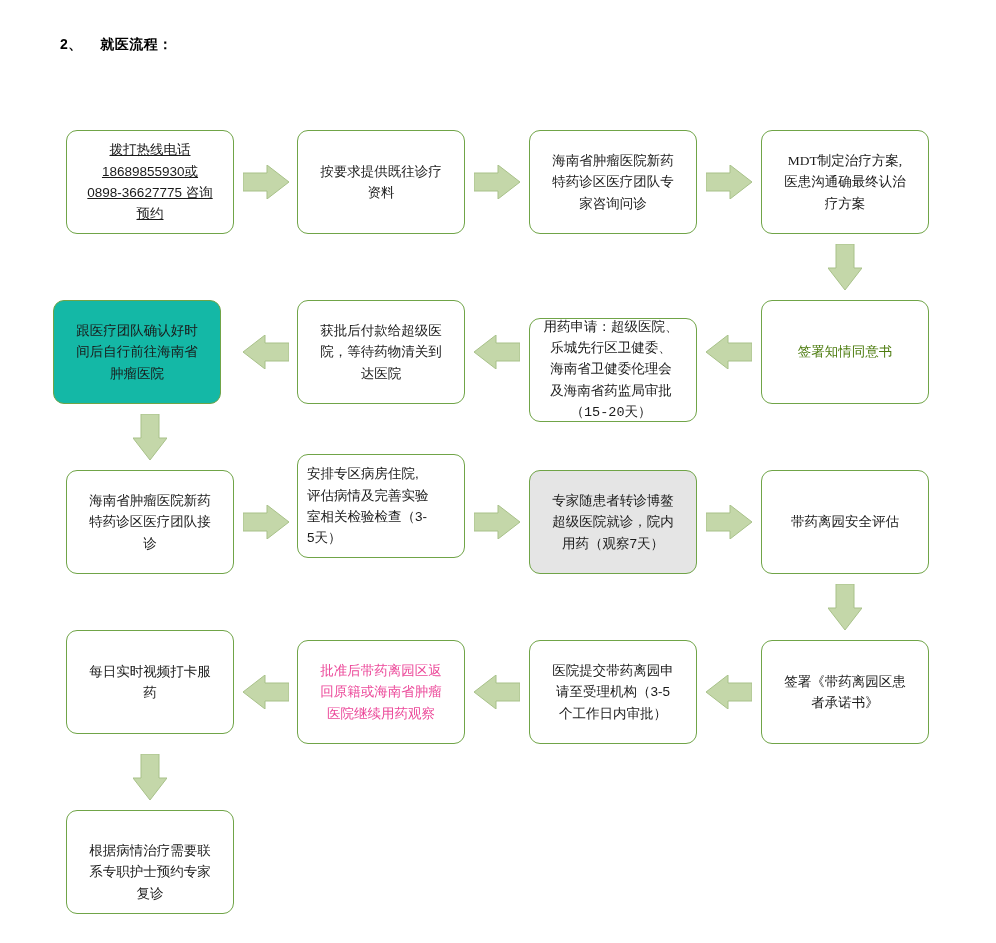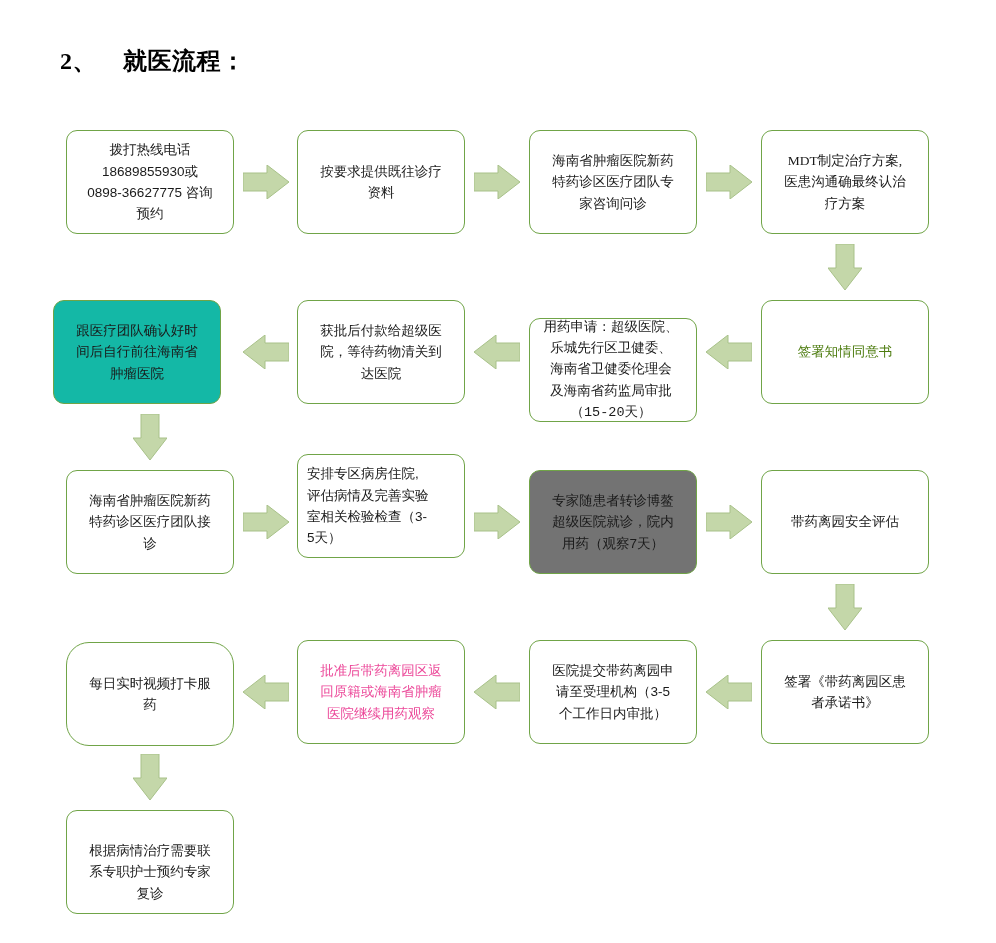--- a/index.html
+++ b/index.html
@@ -13,27 +13,26 @@
     font-family: "Liberation Sans", "DejaVu Sans", sans-serif;
     color: #231f20;
     position: relative;
     overflow: hidden;
   }
 
   
   .page-title {
     position: absolute;
     left: 60px;
-    top: 45px;
-    font-size: 24px;
+    top: 36px;
+    font-size: 14px;
     font-weight: bold;
     letter-spacing: 0.5px;
     color: #000000;
     white-space: pre;
-    font-family: Liberation Serif, serif;
   }
 
   
   .flow-canvas {
     position: absolute;
     left: 0;
     top: 110px;
     width: 996px;
     height: 820px;
   }
@@ -76,21 +75,21 @@
 
   
 </style>
 </head>
 <body>
 
 <div class="page-title">2、    就医流程：</div>
 
 <div class="flow-canvas">
     <div class="node" style="left: 66px; top: 20px; border-color: rgb(112, 164, 71); background: rgb(255, 255, 255);">
-      <div class="node-label" style="color: rgb(26, 26, 26);">拨打热线电话
+      <div class="node-label" style="color: rgb(26, 26, 26); text-decoration: underline;">拨打热线电话
 18689855930或
 0898-36627775  咨询
 预约</div>
     </div>
     <div class="node" style="left: 297px; top: 20px; border-color: rgb(112, 164, 71); background: rgb(255, 255, 255);">
       <div class="node-label" style="color: rgb(26, 26, 26);">按要求提供既往诊疗
 资料</div>
     </div>
     <div class="node" style="left: 529px; top: 20px; border-color: rgb(112, 164, 71); background: rgb(255, 255, 255);">
       <div class="node-label" style="color: rgb(26, 26, 26);">海南省肿瘤医院新药
@@ -126,21 +125,21 @@
       <div class="node-label" style="color: rgb(26, 26, 26);">海南省肿瘤医院新药
 特药诊区医疗团队接
 诊</div>
     </div>
     <div class="node align-left" style="left: 297px; top: 344px; border-color: rgb(112, 164, 71); background: rgb(255, 255, 255);">
       <div class="node-label" style="color: rgb(26, 26, 26);">安排专区病房住院,
 评估病情及完善实验
 室相关检验检查（3-
 5天）</div>
     </div>
-    <div class="node" style="left: 529px; top: 360px; border-color: rgb(112, 164, 71); background: #737373;">
+    <div class="node" style="left: 529px; top: 360px; border-color: rgb(112, 164, 71); background: #e5e5e5;">
       <div class="node-label" style="color: rgb(26, 26, 26);">专家随患者转诊博鳌
 超级医院就诊，院内
 用药（观察7天）</div>
     </div>
     <div class="node" style="left: 761px; top: 360px; border-color: rgb(112, 164, 71); background: rgb(255, 255, 255);">
       <div class="node-label" style="color: rgb(26, 26, 26);">带药离园安全评估</div>
     </div>
     <div class="node" style="left: 761px; top: 530px; border-color: rgb(112, 164, 71); background: rgb(255, 255, 255);">
       <div class="node-label" style="color: rgb(26, 26, 26);">签署《带药离园区患
 者承诺书》</div>
@@ -148,21 +147,21 @@
     <div class="node" style="left: 529px; top: 530px; border-color: rgb(112, 164, 71); background: rgb(255, 255, 255);">
       <div class="node-label" style="color: rgb(26, 26, 26);">医院提交带药离园申
 请至受理机构（3-5
 个工作日内审批）</div>
     </div>
     <div class="node" style="left: 297px; top: 530px; border-color: rgb(112, 164, 71); background: rgb(255, 255, 255);">
       <div class="node-label" style="color: #ec4899;">批准后带药离园区返
 回原籍或海南省肿瘤
 医院继续用药观察</div>
     </div>
-    <div class="node" style="left: 66px; top: 532px; border-color: rgb(112, 164, 71); background: rgb(255, 255, 255); border-radius: 23px;">
+    <div class="node" style="left: 66px; top: 520px; border-color: rgb(112, 164, 71); background: rgb(255, 255, 255);">
       <div class="node-label" style="color: rgb(26, 26, 26);">每日实时视频打卡服
 药</div>
     </div>
     <div class="node" style="left: 66px; top: 700px; border-color: rgb(112, 164, 71); background: rgb(255, 255, 255);">
       <div class="node-label" style="color: rgb(26, 26, 26); margin-top: 20px;">根据病情治疗需要联
 系专职护士预约专家
 复诊</div>
     </div>
     <div class="arrow" style="left: 243px; top: 55px;">
       <svg width="46" height="34" viewBox="0 0 46 34">

